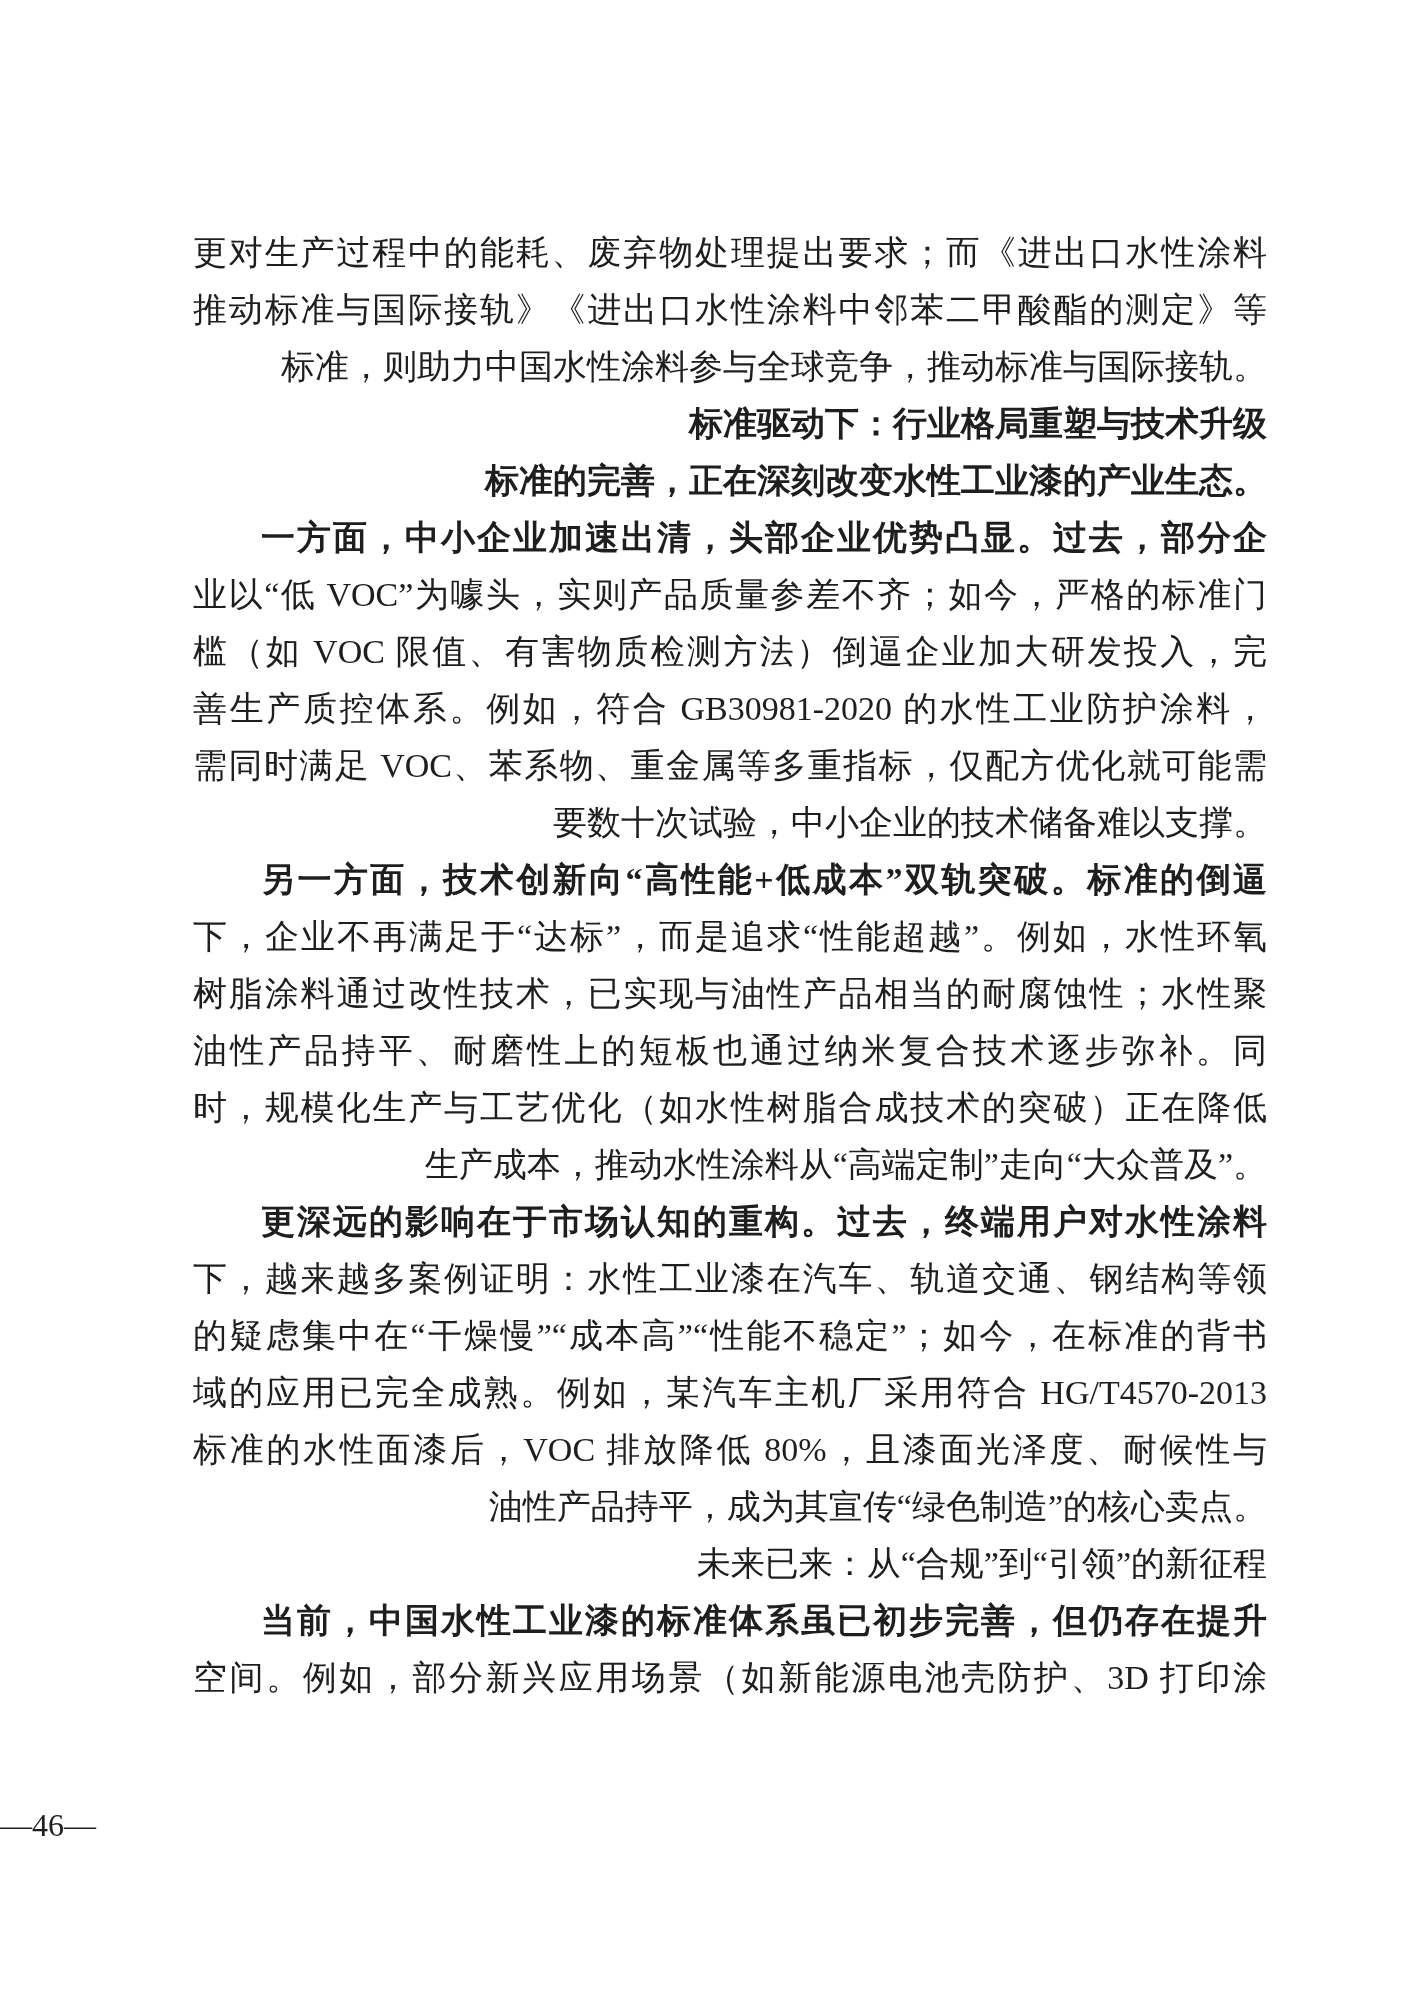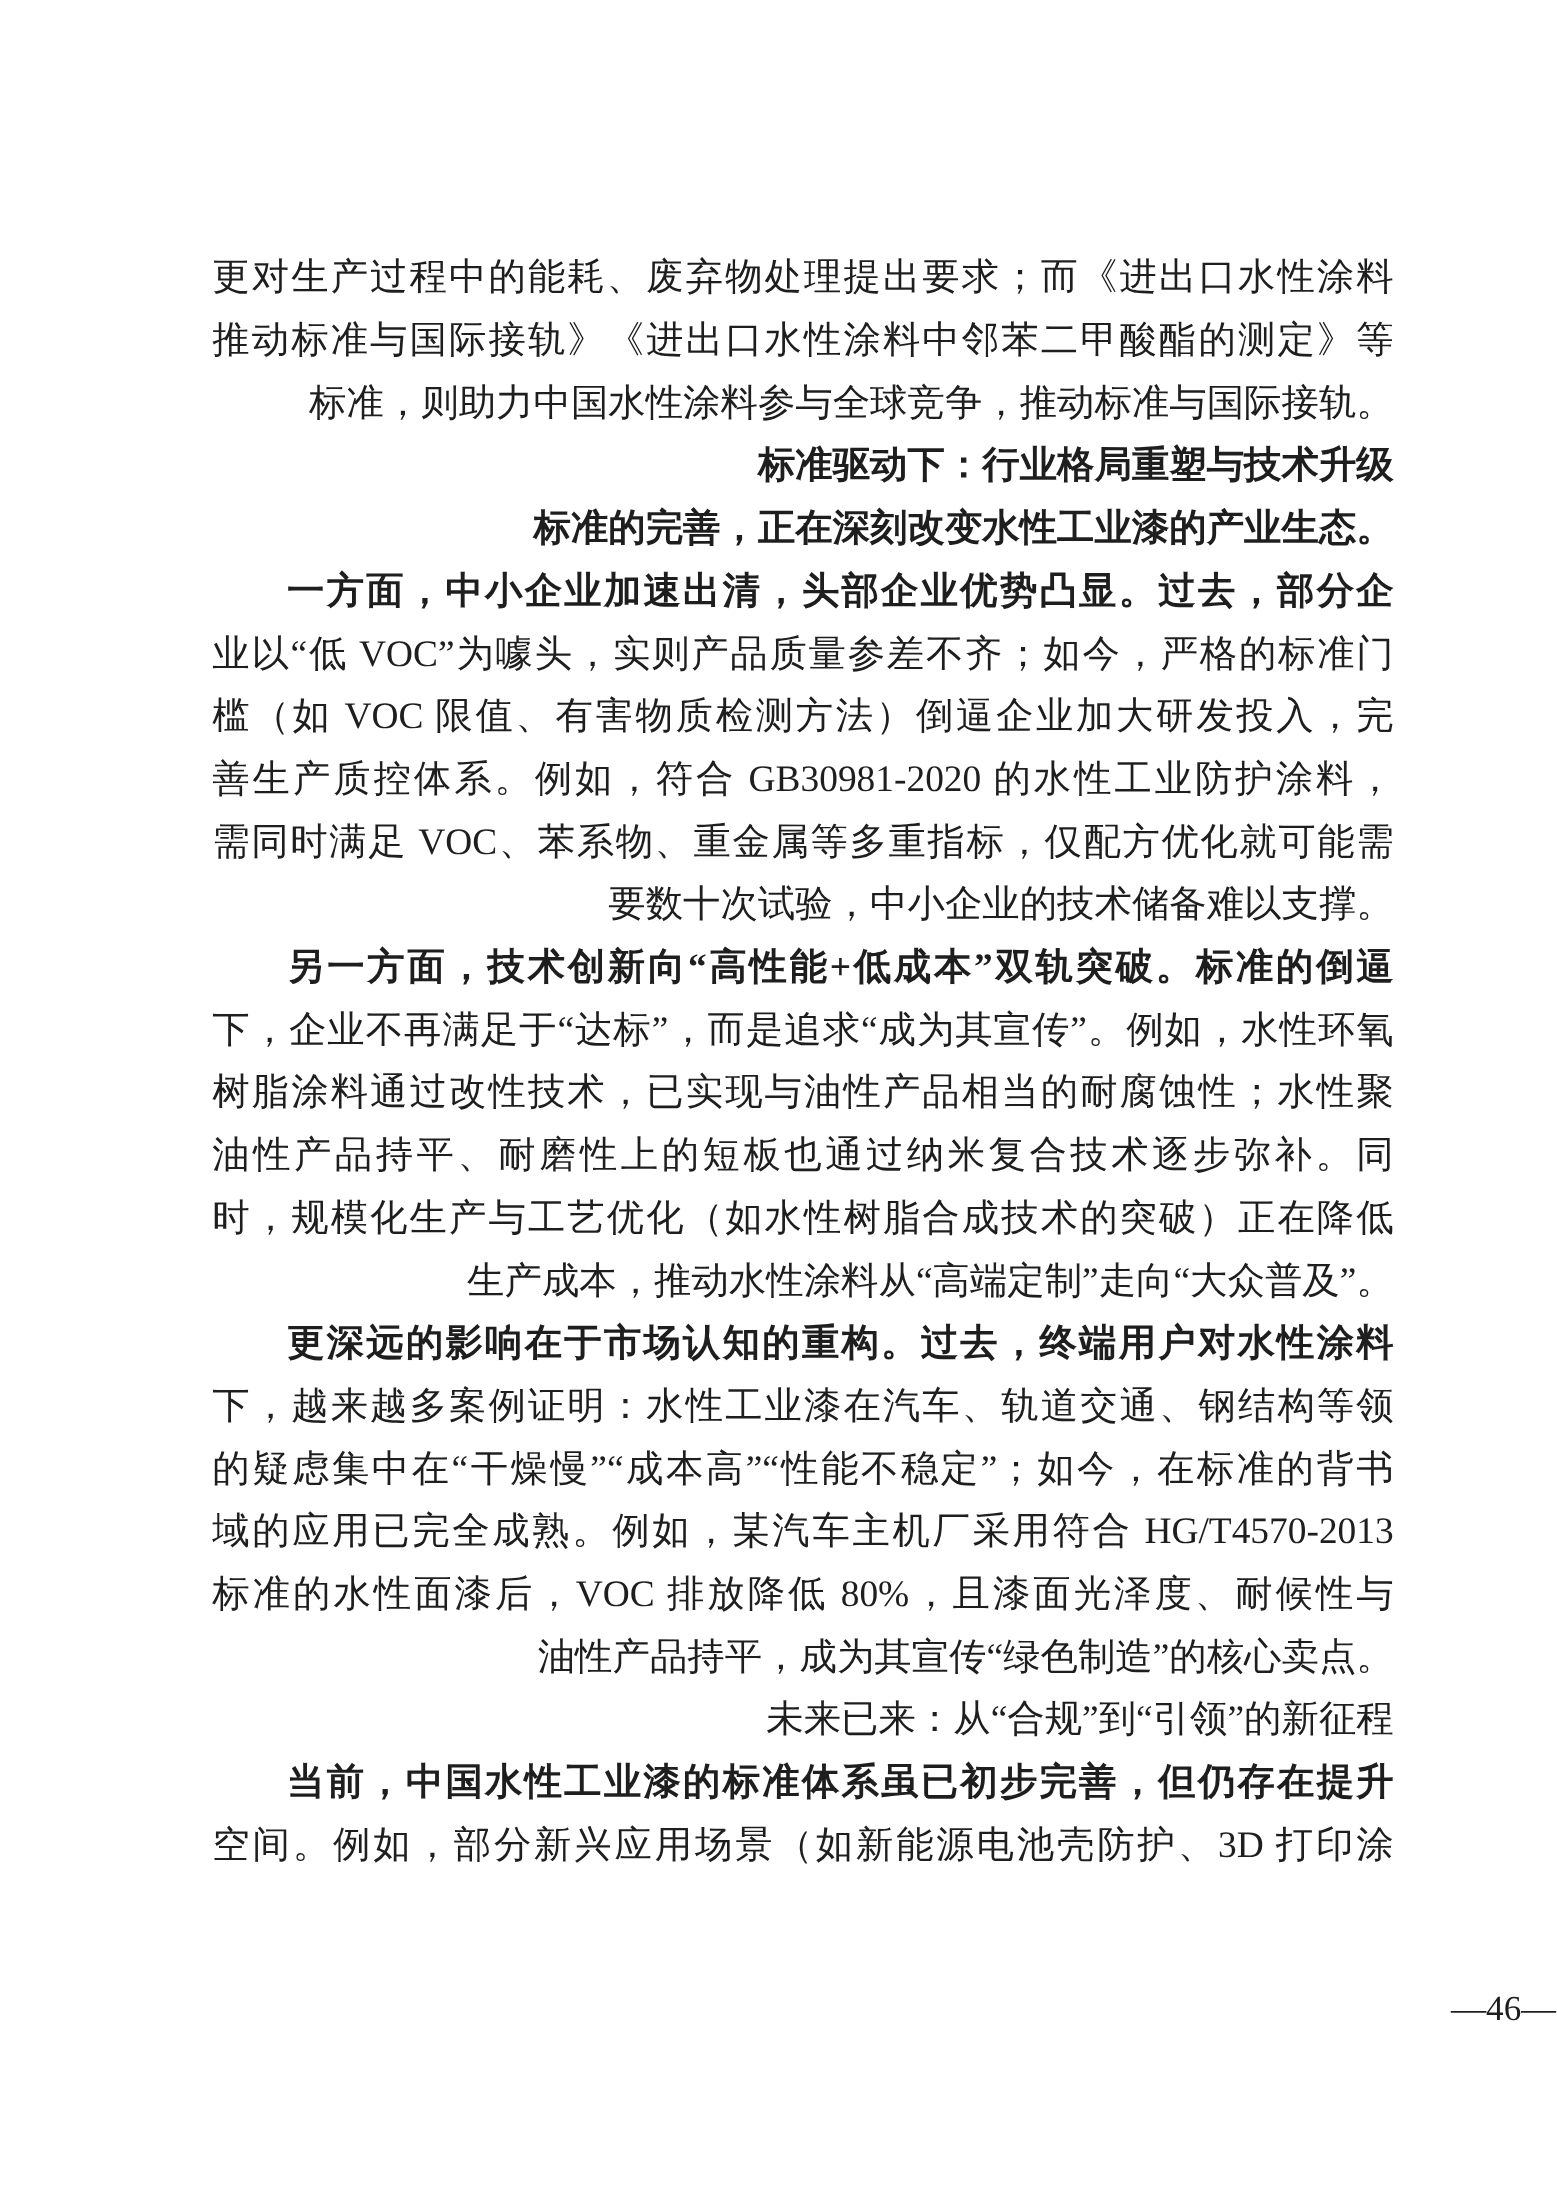--- a/index.html
+++ b/index.html
@@ -41,21 +41,21 @@
     font-weight: bold;
   }
   .h1 {
     font-weight: bold;
   }
   .page-number {
     position: absolute;
     top: 1804px;
     left: 0;
     width: 100%;
-    text-align: right;
+    text-align: left;
     font-size: 32px;
     line-height: 42px;
     color: #1e1e1e;
   }
 </style>
 </head>
 <body>
 
 <div class="page">
   <div class="text-block">
@@ -64,21 +64,21 @@
     <div class="line">标准，则助力中国水性涂料参与全球竞争，推动标准与国际接轨。</div>
     <div class="line h1">标准驱动下：行业格局重塑与技术升级</div>
     <div class="line indent">标准的完善，正在深刻改变水性工业漆的产业生态。</div>
     <div class="line indent fill">一方面，中小企业加速出清，头部企业优势凸显。过去，部分企</div>
     <div class="line fill">业以“低 VOC”为噱头，实则产品质量参差不齐；如今，严格的标准门</div>
     <div class="line fill">槛（如 VOC 限值、有害物质检测方法）倒逼企业加大研发投入，完</div>
     <div class="line fill">善生产质控体系。例如，符合 GB30981-2020 的水性工业防护涂料，</div>
     <div class="line fill">需同时满足 VOC、苯系物、重金属等多重指标，仅配方优化就可能需</div>
     <div class="line">要数十次试验，中小企业的技术储备难以支撑。</div>
     <div class="line indent fill">另一方面，技术创新向“高性能+低成本”双轨突破。标准的倒逼</div>
-    <div class="line fill">下，企业不再满足于“达标”，而是追求“成为其宣传”。例如，水性环氧</div>
+    <div class="line fill">下，企业不再满足于“达标”，而是追求“性能超越”。例如，水性环氧</div>
     <div class="line fill">树脂涂料通过改性技术，已实现与油性产品相当的耐腐蚀性；水性聚</div>
     <div class="line fill">油性产品持平、耐磨性上的短板也通过纳米复合技术逐步弥补。同</div>
     <div class="line fill">时，规模化生产与工艺优化（如水性树脂合成技术的突破）正在降低</div>
     <div class="line">生产成本，推动水性涂料从“高端定制”走向“大众普及”。</div>
     <div class="line indent fill">更深远的影响在于市场认知的重构。过去，终端用户对水性涂料</div>
     <div class="line fill">下，越来越多案例证明：水性工业漆在汽车、轨道交通、钢结构等领</div>
     <div class="line fill">的疑虑集中在“干燥慢”“成本高”“性能不稳定”；如今，在标准的背书</div>
     <div class="line fill">域的应用已完全成熟。例如，某汽车主机厂采用符合 HG/T4570-2013</div>
     <div class="line fill">标准的水性面漆后，VOC 排放降低 80%，且漆面光泽度、耐候性与</div>
     <div class="line">油性产品持平，成为其宣传“绿色制造”的核心卖点。</div>

